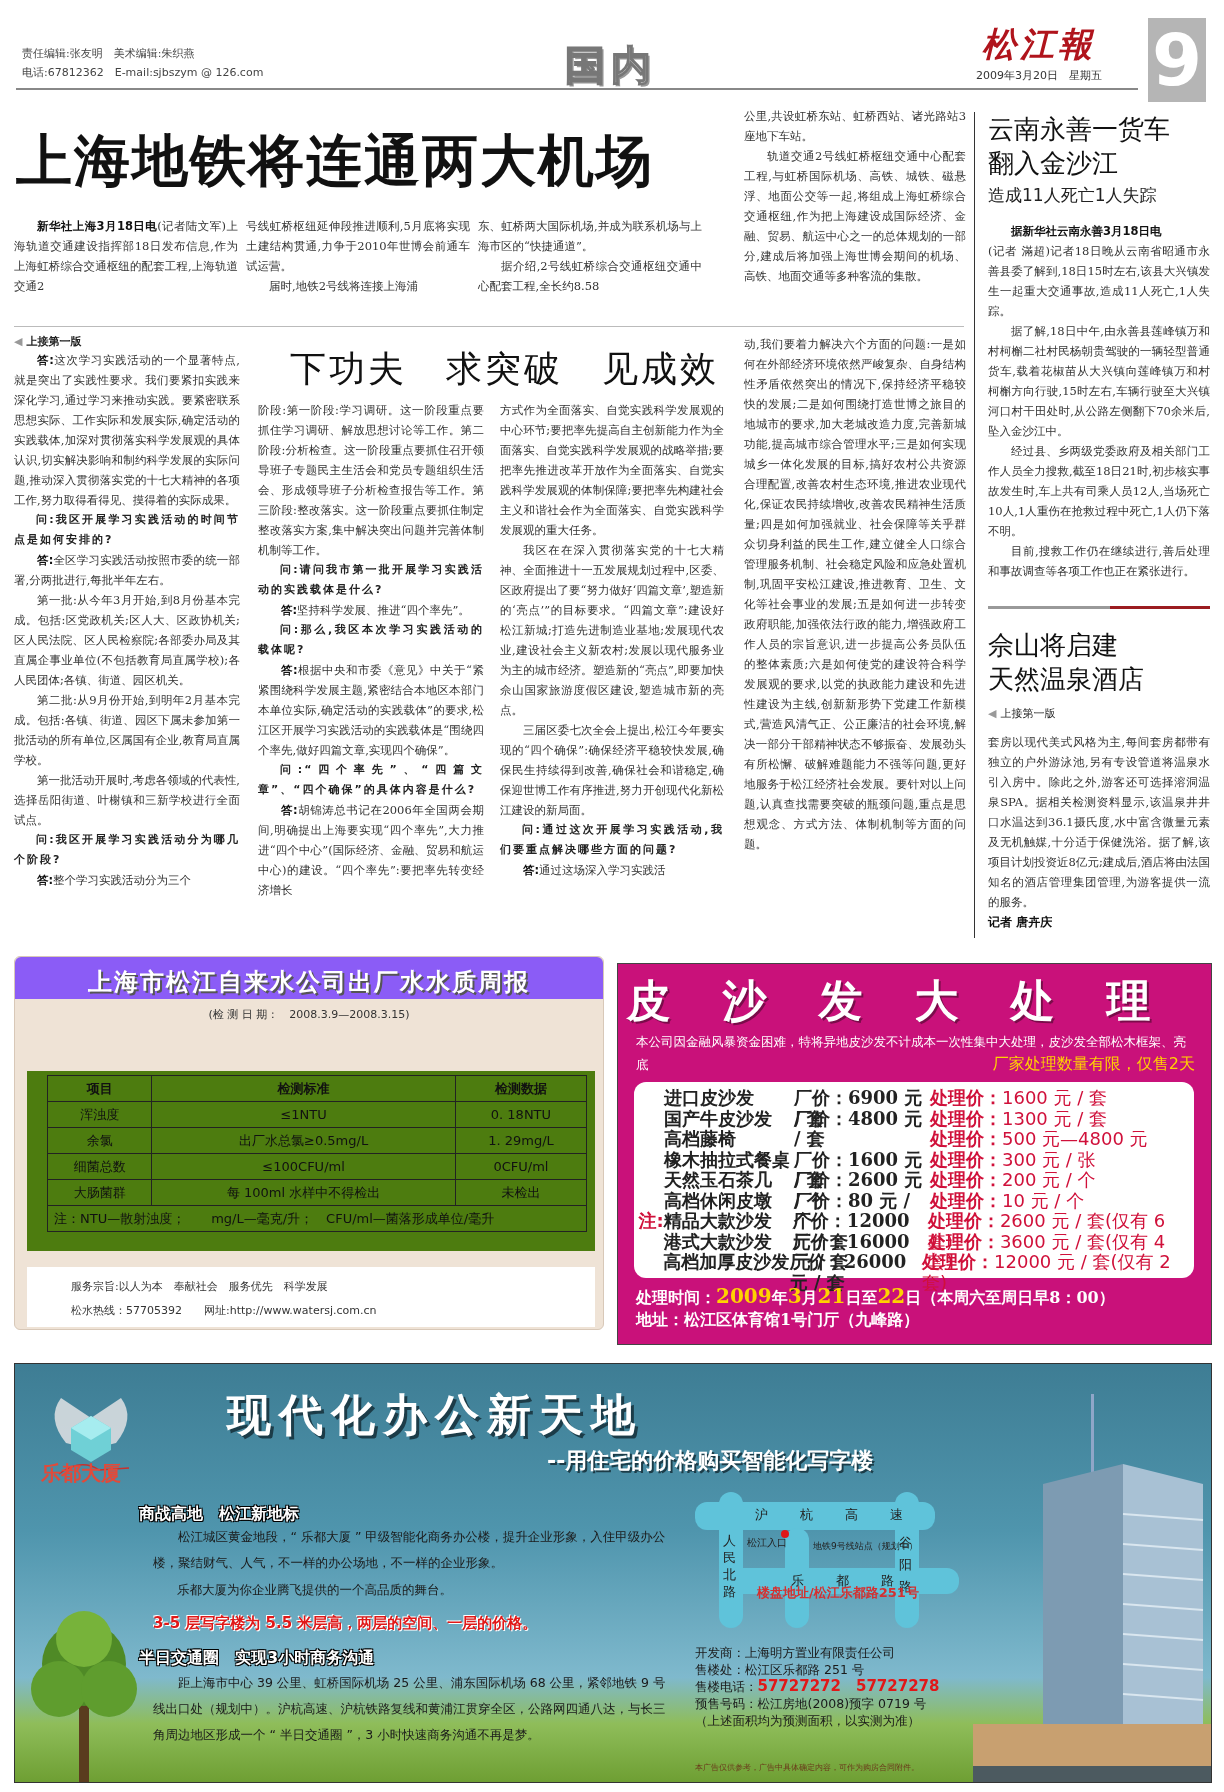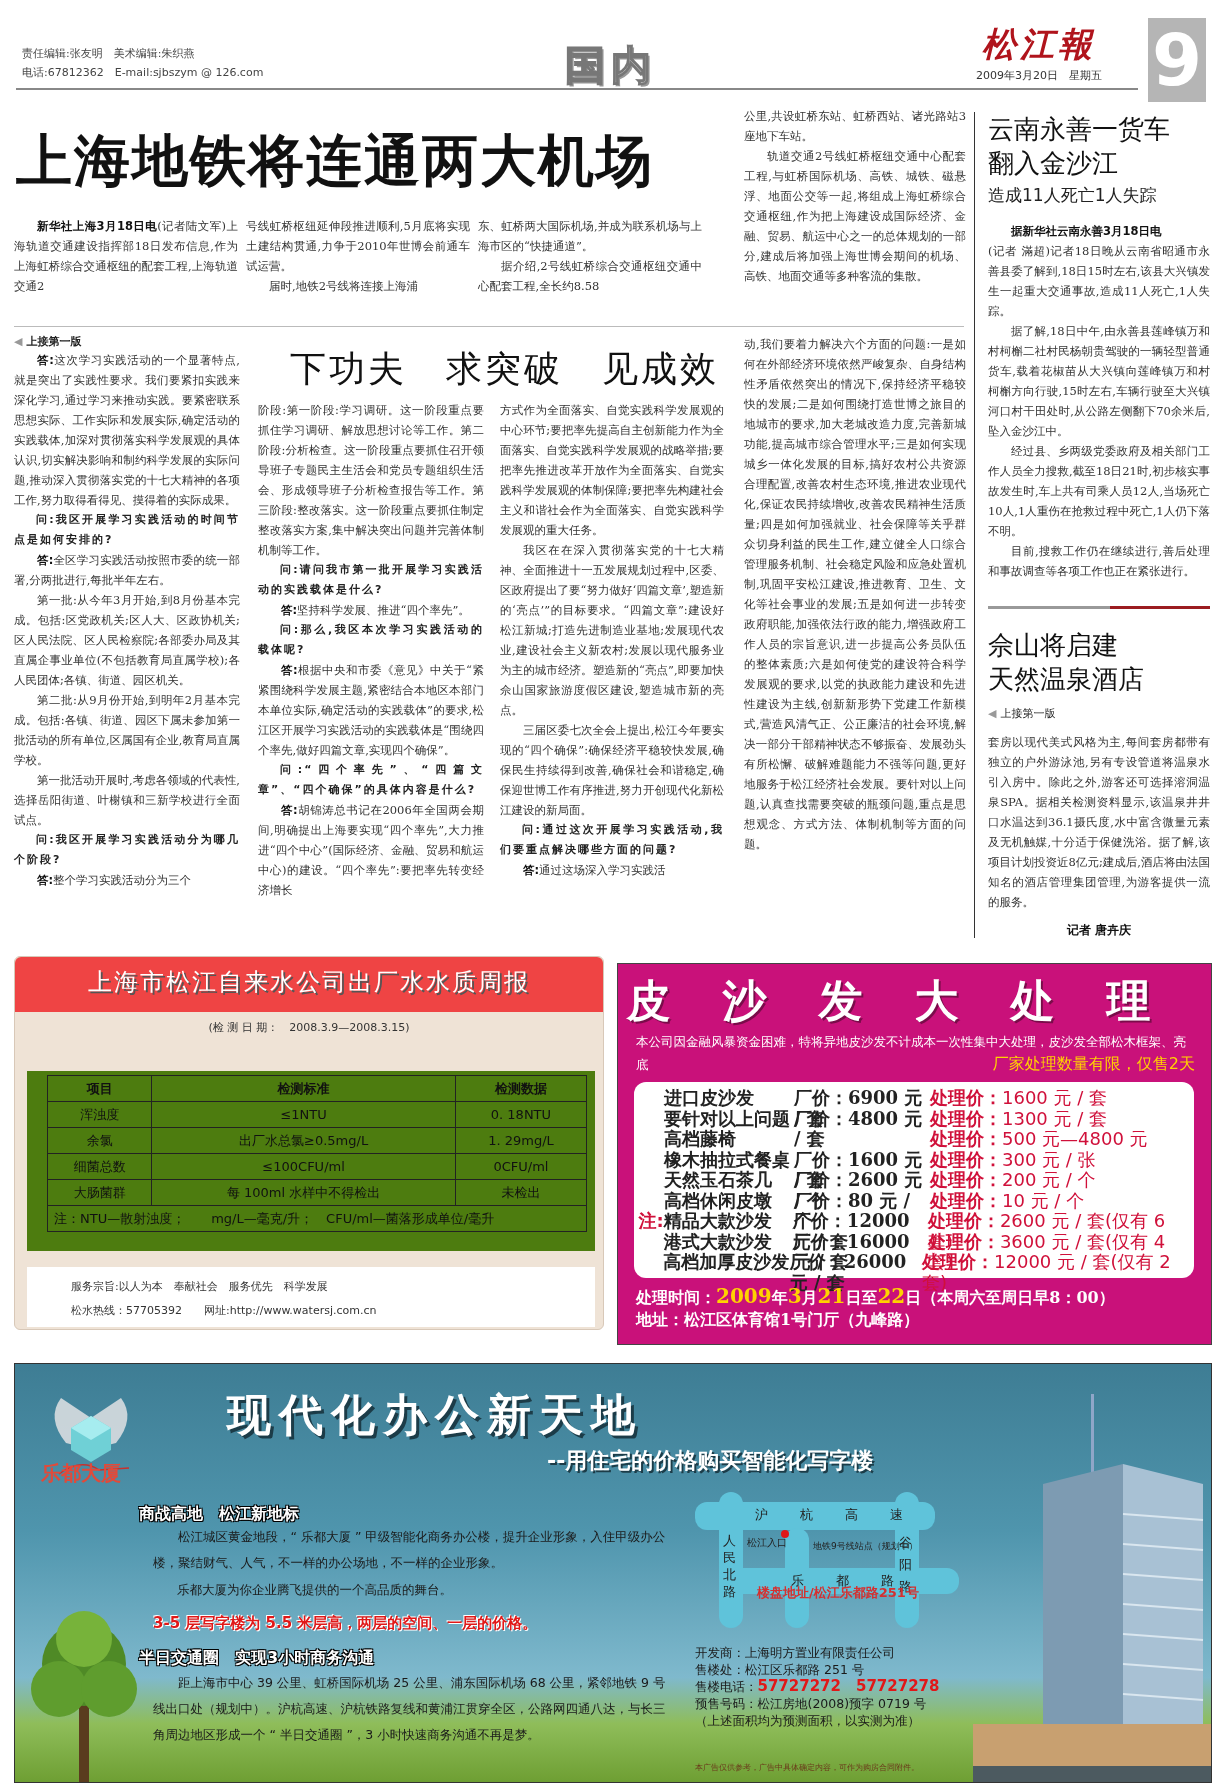--- a/index.html
+++ b/index.html
@@ -18,21 +18,21 @@
 .b{font-weight:bold;color:#111;font-family:"DejaVu Sans",sans-serif}
 .q{font-weight:bold;font-family:"DejaVu Sans",sans-serif;color:#222;letter-spacing:2px;font-size:11px}
 .vline{background:#333;width:1px}
 .side-h{font-family:"DejaVu Sans",sans-serif;font-size:26px;line-height:34px;color:#111;font-weight:500}
 .side-sub{font-family:"DejaVu Sans",sans-serif;font-size:17px;color:#222}
 .cont{font-family:"DejaVu Sans",sans-serif;font-size:11px;font-weight:bold;color:#222}
 .cont .tri{color:#999;margin-right:4px}
 .sub-h{left:290px;top:345px;font-family:"DejaVu Sans",sans-serif;font-size:36px;color:#111;letter-spacing:3px}
 
 .water{left:14px;top:956px;width:590px;height:374px;background:#efe3d6;border:1px solid #d8c8b8;border-radius:6px}
-.water-title{height:55px;background:#ef4444;border-radius:6px 6px 0 0;color:#fff;font-family:"DejaVu Sans",sans-serif;font-size:24px;font-weight:normal;text-align:center;line-height:50px;letter-spacing:2px;text-shadow:2px 2px 0 #555}
+.water-title{height:42px;background:#8b5cf6;border-radius:6px 6px 0 0;color:#fff;font-family:"DejaVu Sans",sans-serif;font-size:24px;font-weight:bold;text-align:center;line-height:50px;letter-spacing:2px;text-shadow:2px 2px 0 #555}
 .water-date{text-align:center;font-family:"DejaVu Sans",sans-serif;font-size:11px;color:#333;margin-top:8px}
 .water-tablebox{position:absolute;left:12px;top:114px;width:568px;height:180px;background:#4d7c0f}
 .water-table{position:absolute;left:20px;top:4px;width:540px;border-collapse:collapse;font-family:"DejaVu Sans",sans-serif;font-size:13px;color:#111}
 .water-table td,.water-table th{border:1px solid #222;text-align:center;height:26px}
 .water-table th{font-weight:bold}
 .water-foot{position:absolute;left:12px;top:310px;width:568px;height:60px;background:#fff;font-family:"DejaVu Sans",sans-serif;font-size:11px;color:#333;padding:8px 44px;line-height:24px}
 
 .sofa{left:617px;top:963px;width:595px;height:382px;background:#c9117a;border:1px solid #444}
 .sofa-title{position:absolute;left:0;top:8px;width:100%;font-family:"DejaVu Sans",sans-serif;font-size:44px;font-weight:bold;color:#fff;letter-spacing:52px;text-align:center;text-shadow:2px 2px 0 #7a0c4a}
 .sofa-intro{position:absolute;left:18px;top:66px;width:560px;font-family:"DejaVu Sans",sans-serif;font-size:12.5px;color:#fff;line-height:23px}
@@ -115,21 +115,21 @@
     <div style="position:absolute;right:0;top:0;width:100px;height:3px;background:#9b1d20"></div>
   </div>
 
 <div class="abs" style="left:988px;top:628px;width:222px">
   <div class="side-h">佘山将启建</div>
   <div class="side-h">天然温泉酒店</div>
   <div class="cont" style="margin-top:10px;font-weight:normal"><span class="tri">◀</span><span>上接第一版</span></div>
   <div class="body" style="margin-top:11px">
       <p class="noind">套房以现代美式风格为主,每间套房都带有独立的户外游泳池,另有专设管道将温泉水引入房中。除此之外,游客还可选择溶洞温泉SPA。据相关检测资料显示,该温泉井井口水温达到36.1摄氏度,水中富含微量元素及无机触媒,十分适于保健洗浴。据了解,该项目计划投资近8亿元;建成后,酒店将由法国知名的酒店管理集团管理,为游客提供一流的服务。</p>
     </div>
-  <div class="b" style="text-align:center;font-size:12px;margin-top:10px">记者 唐卉庆</div>
+  <div class="b" style="text-align:left;font-size:12px;margin-top:2px">记者 唐卉庆</div>
 </div>
 
 <div class="abs cont" style="left:14px;top:334px"><span class="tri">◀</span><span>上接第一版</span></div>
 <div class="abs sub-h">下功夫　求突破　见成效</div>
 <div class="abs body" style="left:14px;top:350px;width:226px" id="icol1">
     <p><span class="b">答:</span>这次学习实践活动的一个显著特点,就是突出了实践性要求。我们要紧扣实践来深化学习,通过学习来推动实践。要紧密联系思想实际、工作实际和发展实际,确定活动的实践载体,加深对贯彻落实科学发展观的具体认识,切实解决影响和制约科学发展的实际问题,推动深入贯彻落实党的十七大精神的各项工作,努力取得看得见、摸得着的实际成果。</p>
     <p class="q">问:我区开展学习实践活动的时间节点是如何安排的?</p>
     <p><span class="b">答:</span>全区学习实践活动按照市委的统一部署,分两批进行,每批半年左右。</p>
     <p>第一批:从今年3月开始,到8月份基本完成。包括:区党政机关;区人大、区政协机关;区人民法院、区人民检察院;各部委办局及其直属企事业单位(不包括教育局直属学校);各人民团体;各镇、街道、园区机关。</p>
     <p>第二批:从9月份开始,到明年2月基本完成。包括:各镇、街道、园区下属未参加第一批活动的所有单位,区属国有企业,教育局直属学校。</p>
@@ -206,21 +206,21 @@
   <div class="sofa-limited">厂家处理数量有限，仅售2天</div>
   <div class="sofa-list" id="sofalist">
       <div class="sofa-row">
         <span class="note"></span>
         <span class="name">进口皮沙发</span>
         <span class="fprice">厂价：6900 元 / 套</span>
         <span class="sprice"><b>处理价：</b>1600 元 / 套</span>
       </div>
       <div class="sofa-row">
         <span class="note"></span>
-        <span class="name">要针对以上问题</span>
+        <span class="name">国产牛皮沙发</span>
         <span class="fprice">厂价：4800 元 / 套</span>
         <span class="sprice"><b>处理价：</b>1300 元 / 套</span>
       </div>
       <div class="sofa-row">
         <span class="note"></span>
         <span class="name">高档藤椅</span>
         <span class="fprice"></span>
         <span class="sprice"><b>处理价：</b>500 元—4800 元</span>
       </div>
       <div class="sofa-row">

